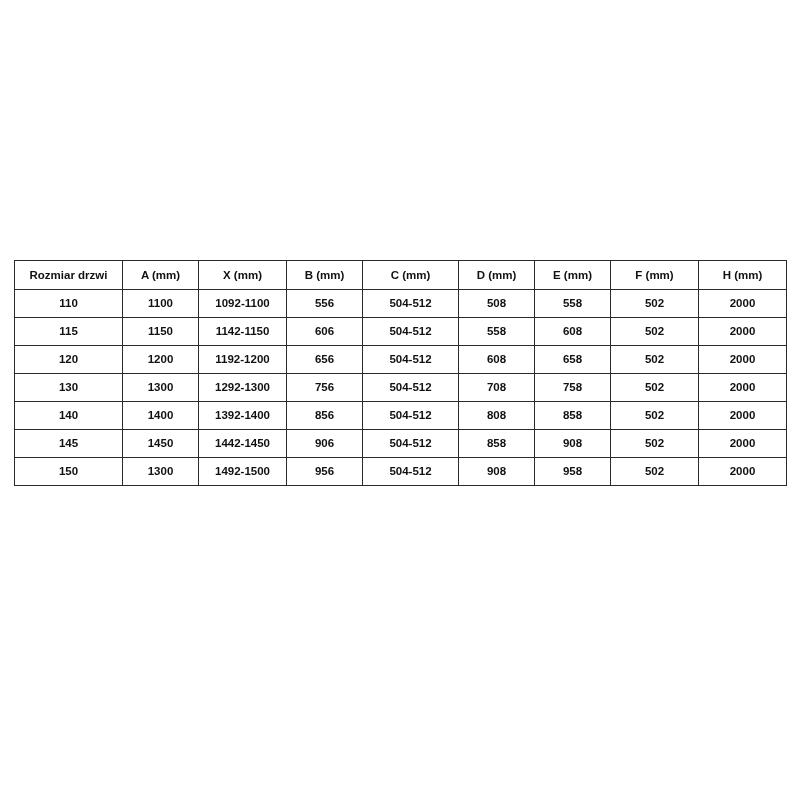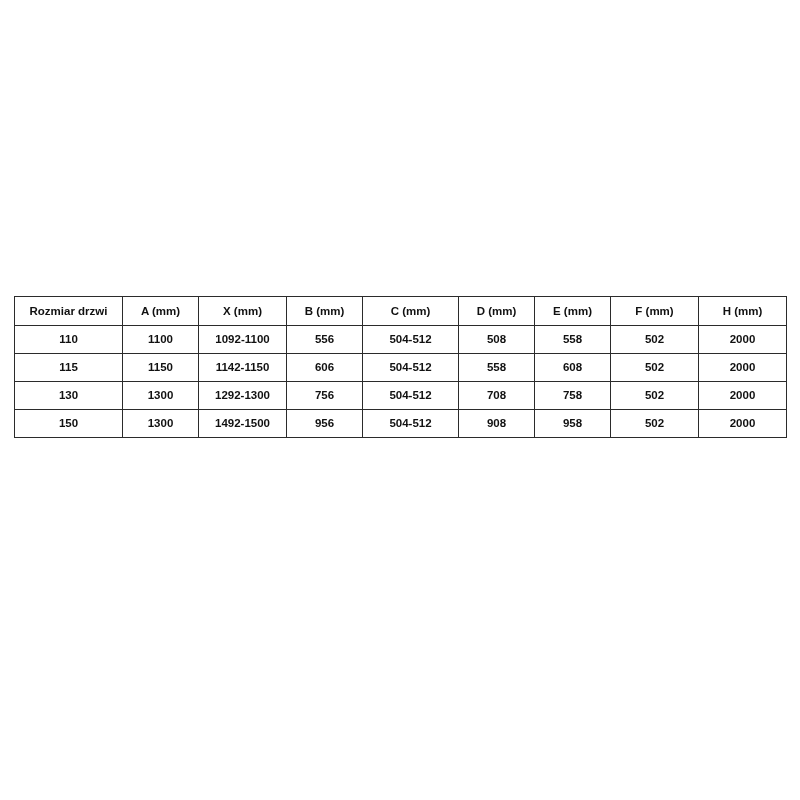--- a/index.html
+++ b/index.html
@@ -17,21 +17,20 @@
     position: relative;
     width: 800px;
     height: 800px;
     background: #ffffff;
   }
   #spec-table-wrap {
     position: absolute;
     left: 14px;
     top: 260px;
     width: 772px;
-    margin-top: 36px;
   }
   table.spec-table {
     border-collapse: collapse;
     width: 772px;
     table-layout: fixed;
   }
   table.spec-table th,
   table.spec-table td {
     border: 1px solid #2b2b2b;
     text-align: center;
@@ -107,27 +106,60 @@
           <td>1150</td>
           <td>1142-1150</td>
           <td>606</td>
           <td>504-512</td>
           <td>558</td>
           <td>608</td>
           <td>502</td>
           <td>2000</td>
         </tr>
         <tr>
+          <td>120</td>
+          <td>1200</td>
+          <td>1192-1200</td>
+          <td>656</td>
+          <td>504-512</td>
+          <td>608</td>
+          <td>658</td>
+          <td>502</td>
+          <td>2000</td>
+        </tr>
+        <tr>
           <td>130</td>
           <td>1300</td>
           <td>1292-1300</td>
           <td>756</td>
           <td>504-512</td>
           <td>708</td>
           <td>758</td>
+          <td>502</td>
+          <td>2000</td>
+        </tr>
+        <tr>
+          <td>140</td>
+          <td>1400</td>
+          <td>1392-1400</td>
+          <td>856</td>
+          <td>504-512</td>
+          <td>808</td>
+          <td>858</td>
+          <td>502</td>
+          <td>2000</td>
+        </tr>
+        <tr>
+          <td>145</td>
+          <td>1450</td>
+          <td>1442-1450</td>
+          <td>906</td>
+          <td>504-512</td>
+          <td>858</td>
+          <td>908</td>
           <td>502</td>
           <td>2000</td>
         </tr>
         <tr>
           <td>150</td>
           <td>1300</td>
           <td>1492-1500</td>
           <td>956</td>
           <td>504-512</td>
           <td>908</td>

